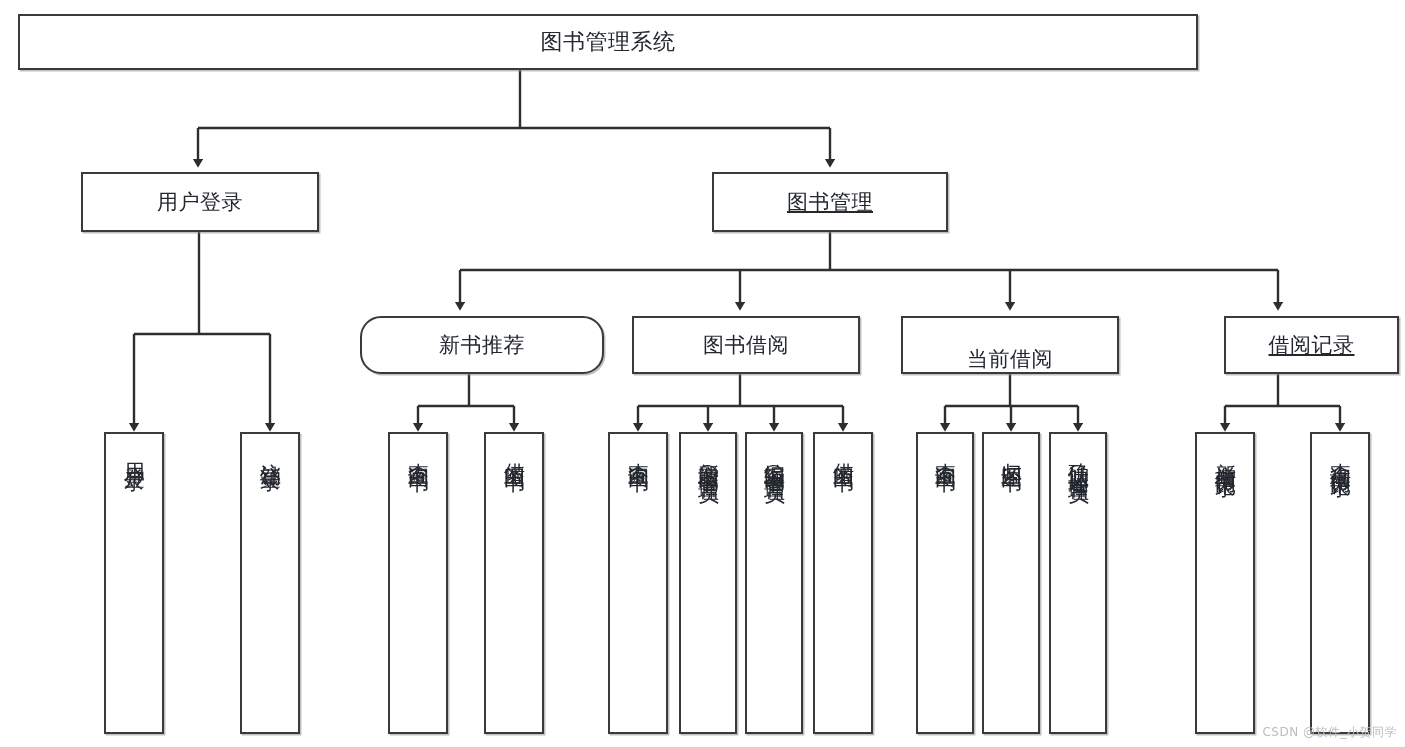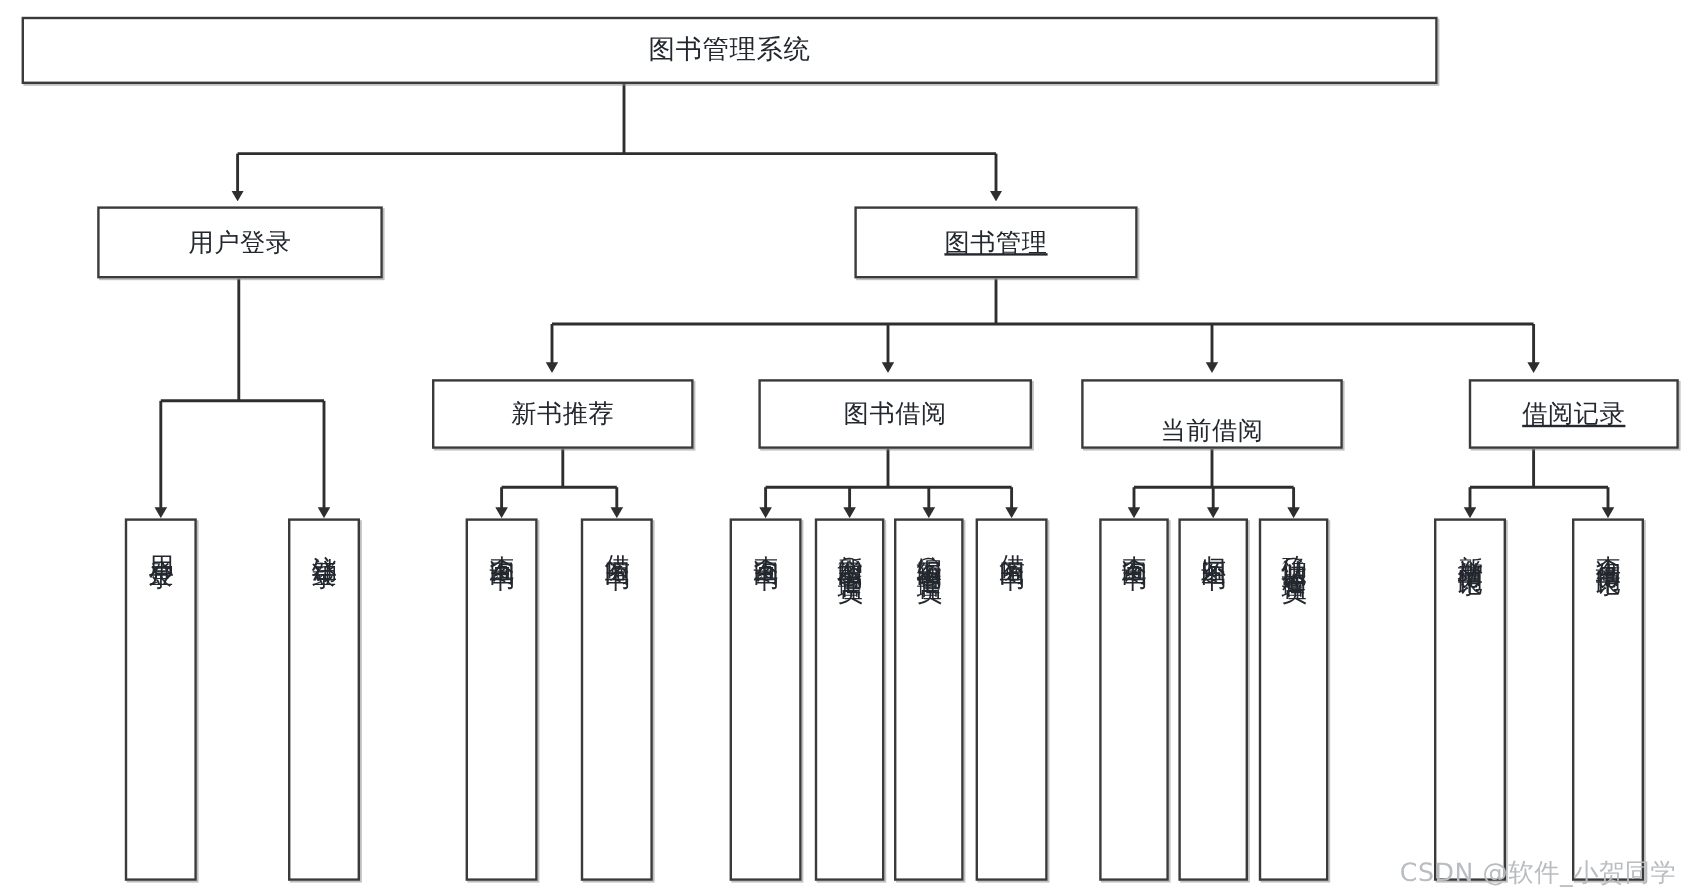--- a/index.html
+++ b/index.html
@@ -55,21 +55,21 @@
     text-orientation: upright;
     font-size: 21px;
     letter-spacing: 3px;
     white-space: nowrap;
   }
   .node.root .lbl { font-size: 22px; }
   .watermark {
     position: absolute;
     right: 8px;
     bottom: 6px;
-    font-size: 21px;
+    font-size: 12px;
     color: #b9bcc0;
     letter-spacing: 0.5px;
     white-space: nowrap;
     user-select: none;
     margin-left: 20px;
   }
 </style>
 </head>
 <body>
 
@@ -129,21 +129,21 @@
     <span class="lbl">图书管理系统</span>
   </div>
 
   <div class="node horiz" style="left:81px; top:172px; width:238px; height:60px;">
     <span class="lbl">用户登录</span>
   </div>
   <div class="node horiz" style="left:712px; top:172px; width:236px; height:60px;text-decoration:underline;">
     <span class="lbl">图书管理</span>
   </div>
 
-  <div class="node horiz" style="left:360px; top:316px; width:218px; height:58px;">
+  <div class="node horiz" style="left:360px; top:316px; width:244px; height:58px;border-radius:21px;">
     <span class="lbl">新书推荐</span>
   </div>
   <div class="node horiz" style="left:632px; top:316px; width:228px; height:58px;">
     <span class="lbl">图书借阅</span>
   </div>
   <div class="node horiz" style="left:901px; top:316px; width:218px; height:58px;align-items:flex-end;">
     <span class="lbl">当前借阅</span>
   </div>
   <div class="node horiz" style="left:1224px; top:316px; width:175px; height:58px;text-decoration:underline;">
     <span class="lbl">借阅记录</span>

